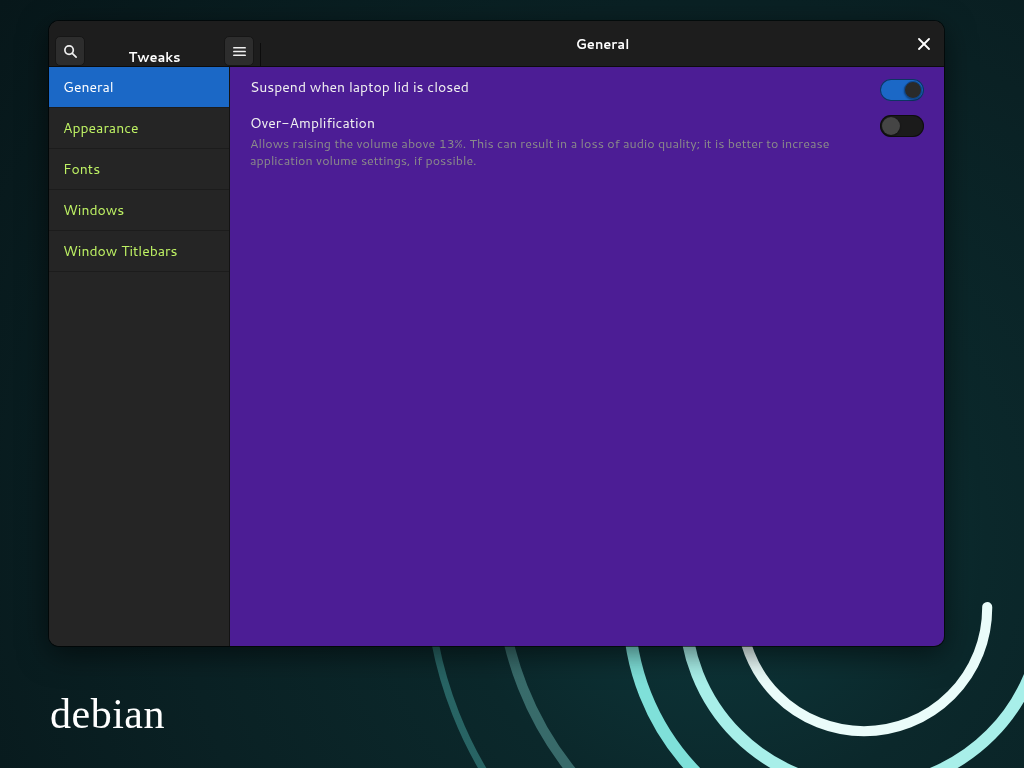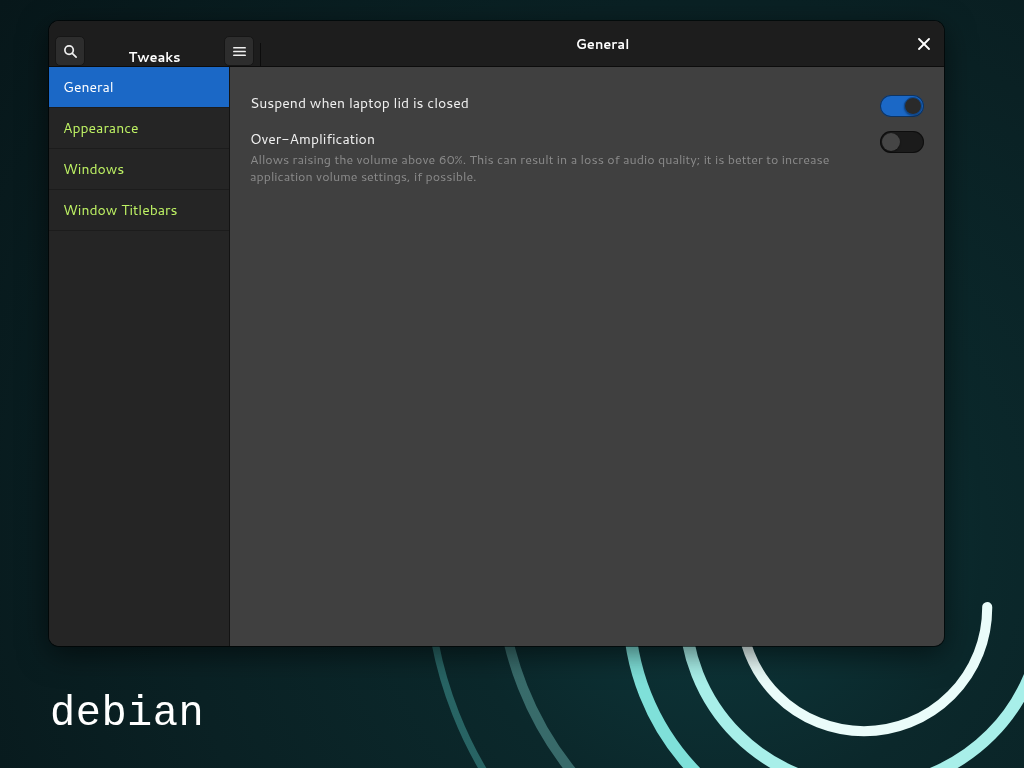--- a/index.html
+++ b/index.html
@@ -27,21 +27,21 @@
     opacity: 0.35;
   }
   .debian-logo {
     position: absolute;
     left: 50px;
     bottom: 30px;
     color: #fff;
     font-size: 42px;
     font-weight: 400;
     letter-spacing: 0.5px;
-    font-family: Liberation Mono, monospace;
+    font-family: Liberation Serif, serif;
     pointer-events: none;
   }
 
   
   .window {
     position: absolute;
     left: 49px;
     top: 21px;
     width: 895px;
     height: 625px;
@@ -134,22 +134,22 @@
     cursor: pointer;
     border-bottom: 1px solid #1c1c1c;
   }
   .sidebar-item.active {
     background: #1b68c6;
     color: #fff;
   }
 
   .content {
     flex: 1;
-    background: #404040;
-    padding: 24px 20px;
+    background: #4c1d95;
+    padding: 8px 20px;
     display: flex;
     flex-direction: column;
     gap: 8px;
   }
   .row {
     display: flex;
     align-items: flex-start;
     gap: 16px;
     padding: 2px 0;
   }
@@ -239,38 +239,39 @@
           <line x1="11" y1="1" x2="1" y2="11" stroke="currentColor" stroke-width="1.8" stroke-linecap="round"></line>
         </svg>
       </div>
     </div>
   </div>
 
   <div class="body">
     <div class="sidebar">
       <div class="sidebar-item active"><span>General</span></div>
       <div class="sidebar-item"><span>Appearance</span></div>
+      <div class="sidebar-item"><span>Fonts</span></div>
       <div class="sidebar-item"><span>Windows</span></div>
       <div class="sidebar-item"><span>Window Titlebars</span></div>
     </div>
 
     <div class="content">
       <div class="row">
         <div class="text">
           <div class="title">Suspend when laptop lid is closed</div>
         </div>
         <div class="switch on">
           <div class="knob"></div>
         </div>
       </div>
 
       <div class="row">
         <div class="text">
           <div class="title">Over-Amplification</div>
-          <div class="desc">Allows raising the volume above 60%. This can result in a loss of audio quality; it is better to increase application volume settings, if possible.</div>
+          <div class="desc">Allows raising the volume above 13%. This can result in a loss of audio quality; it is better to increase application volume settings, if possible.</div>
         </div>
         <div class="switch">
           <div class="knob"></div>
         </div>
       </div>
     </div>
   </div>
 </div>
 
 </body></html>

